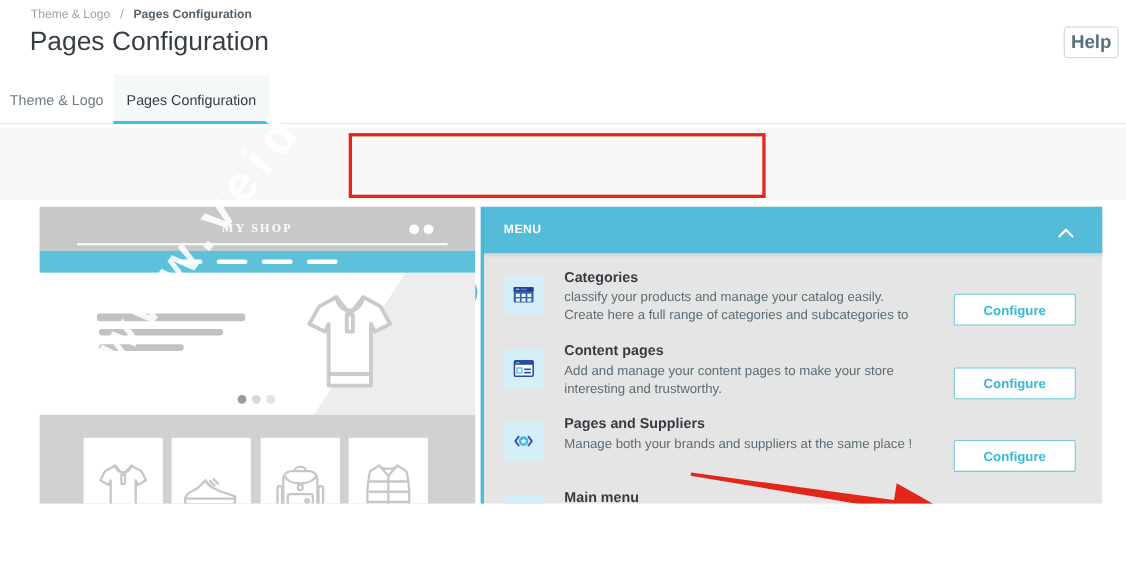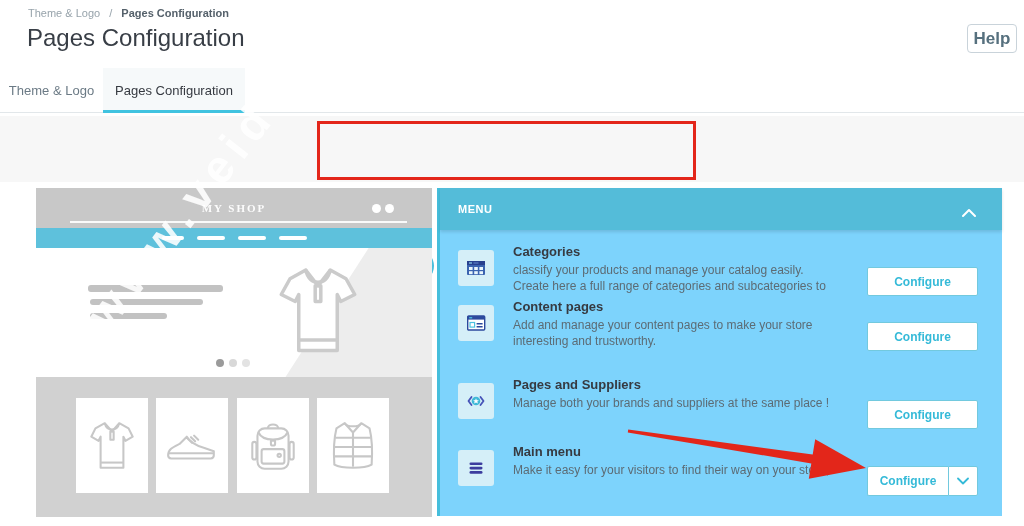--- a/index.html
+++ b/index.html
@@ -1,18 +1,18 @@
 <!DOCTYPE html>
 <html><head>
 <meta charset="utf-8">
 <style>
   * { margin:0; padding:0; box-sizing:border-box; }
   html,body { background:#fff; }
   body { font-family:"Liberation Sans", sans-serif; }
-  .screen { position:relative; width:1024px; height:526px; background:#fff; overflow:hidden; }
+  .screen { position:relative; width:1024px; height:458px; background:#fff; overflow:hidden; }
 
   
   .breadcrumb { position:absolute; left:28px; top:7px; font-size:11px; color:#97a3ab; }
   .breadcrumb .crumb-parent { color:#97a3ab; cursor:pointer; }
   .breadcrumb .crumb-sep { margin:0 6px; color:#97a3ab; }
   .breadcrumb .crumb-current { color:#55616b; font-weight:700; }
   .page-title { position:absolute; left:27px; top:24px; font-size:24px; font-weight:400; color:#383e46; }
   .help-btn { position:absolute; left:967px; top:24px; width:50px; height:29px; background:#fff;
     border:1px solid #c9d3da; border-radius:4px; font-size:17px; font-weight:700; color:#56707e;
     display:flex; align-items:center; justify-content:center; cursor:pointer; }
@@ -49,21 +49,21 @@
     clip-path:polygon(84% 0, 100% 0, 100% 100%, 63% 100%); }
   .pv-bar { position:absolute; background:#c2c2c2; border-radius:3px; }
   .pv-carousel { position:absolute; left:180px; top:111px; display:flex; gap:5px; }
   .pv-cdot { width:8px; height:8px; border-radius:50%; }
   .pv-footer { position:absolute; left:0; top:189px; width:396px; height:140px; background:#d1d1d1; }
   .pv-card { position:absolute; top:21px; width:72px; height:95px; background:#fff;
     display:flex; align-items:center; justify-content:center; }
   .pv-shirt-big { position:absolute; left:240px; top:15px; }
 
   
-  .menu-panel { position:absolute; left:437px; top:188px; width:565px; height:328px; background:#7dd3fc; border-left:3px solid #45bedc;text-decoration:underline; }
+  .menu-panel { position:absolute; left:437px; top:188px; width:565px; height:328px; background:#e5e5e5; border-left:3px solid #45bedc;text-decoration:underline; }
   .menu-header { position:absolute; left:0; top:0; width:562px; height:42px; background:#54bcd9;
     box-shadow:0 2px 3px rgba(0,0,0,0.12); }
   .menu-header-title { position:absolute; left:18px; top:0; height:42px; line-height:42px; color:#fff;
     font-size:11px; font-weight:700; letter-spacing:0.5px; }
   .menu-collapse { position:absolute; right:26px; top:16px; cursor:pointer; }
   .mi { position:absolute; left:0; width:562px; height:64px; }
   .mi-icon { position:absolute; left:18px; top:5px; width:36px; height:36px; border-radius:3px; background:#d5eff8;
     display:flex; align-items:center; justify-content:center; }
   .mi-title { position:absolute; left:73px; top:-1px; font-size:13px; font-weight:700; color:#363a41; }
   .mi-desc { position:absolute; left:73px; top:17px; font-size:12px; line-height:16px; color:#5c6b74; }
@@ -219,21 +219,21 @@
         </svg>
       </div>
       <div class="mi-title">Categories</div>
       <div class="mi-desc">
         <div>classify your products and manage your catalog easily.</div>
         <div>Create here a full range of categories and subcategories to</div>
       </div>
       <button class="cfg-btn">Configure</button>
     </div>
 
-    <div class="mi" style="top:112px;padding-left:24px;">
+    <div class="mi" style="top:124px;padding-left:24px;">
       <div class="mi-icon">
         <svg width="22" height="22" viewBox="0 0 22 22">
           <rect x="2.7" y="4" width="17" height="14" rx="1" fill="#fff" stroke="#2c4a9d" stroke-width="1.4"></rect>
           <rect x="2.7" y="4" width="17" height="3.6" fill="#2c4a9d"></rect>
           <rect x="4.2" y="5.1" width="3" height="1.3" fill="#4cc3e0"></rect>
           <rect x="5" y="10.5" width="4.6" height="4.6" fill="none" stroke="#4cc3e0" stroke-width="1.2"></rect>
           <rect x="11.6" y="11" width="6" height="1.5" fill="#2c4a9d"></rect>
           <rect x="11.6" y="14" width="6" height="1.5" fill="#2c4a9d"></rect>
         </svg>
       </div>

